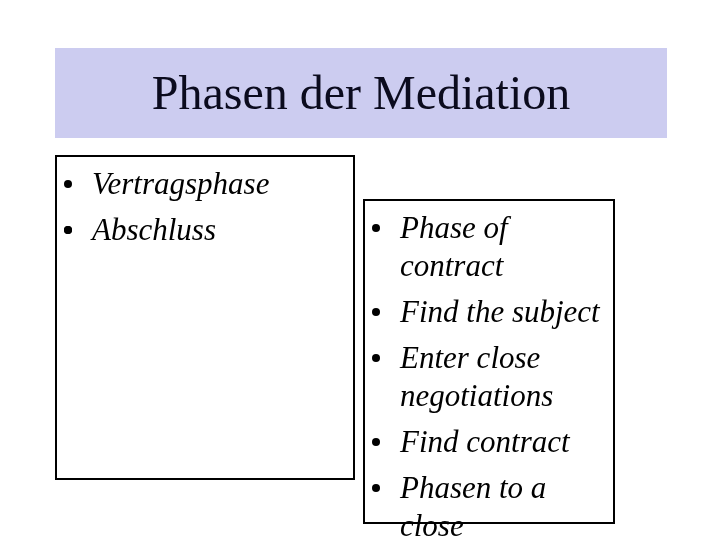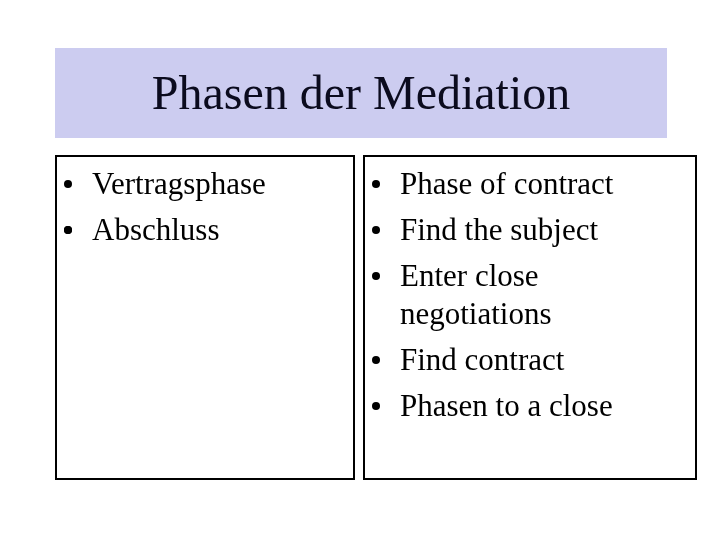--- a/index.html
+++ b/index.html
@@ -34,23 +34,24 @@
     white-space: nowrap;
   }
   .content-box {
     position: absolute;
     top: 155px;
     height: 325px;
     box-sizing: border-box;
     background: #ffffff;
     border: 2px solid var(--box-border, #000000);
     padding: 8px 4px 0 0;
+    font-style: italic;
   }
   .left-box  { left: 55px;  width: 300px; }
-  .right-box { left: 363px; width: 334px; }
+  .right-box { left: 363px; width: 252px; margin-top: 44px; }
   ul.bullet-list {
     list-style: none;
     margin: 0;
     padding: 0;
   }
   ul.bullet-list li {
     position: relative;
     padding-left: 35px;
     margin-bottom: 8px;
     font-size: 31px;

